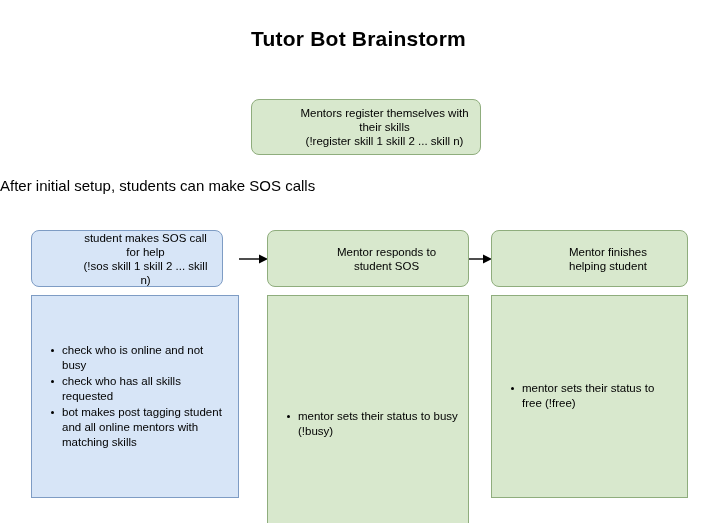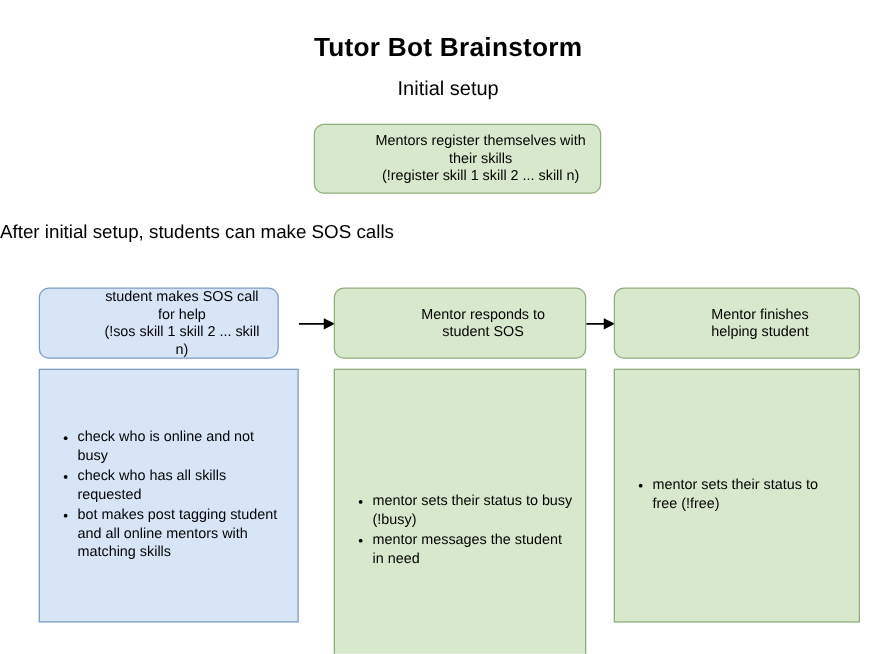--- a/index.html
+++ b/index.html
@@ -174,21 +174,20 @@
     left: 469px;
     width: 23px;
   }
 </style>
 </head>
 <body>
 
 <div class="canvas">
 
   <div class="title">Tutor Bot Brainstorm</div>
-  <div class="subtitle">Initial setup</div>
 
   <div class="node green rounded" id="box-register">
     <span class="node-text">Mentors register themselves with
 their skills
 (!register skill 1 skill 2 ... skill n)</span>
   </div>
 
   <div class="section-heading">After initial setup, students can make SOS calls</div>
 
   <div class="node blue rounded" id="box-sos-call">
@@ -220,21 +219,20 @@
     <ul>
       <li>check who is online and not busy</li>
       <li>check who has all skills requested</li>
       <li>bot makes post tagging student and all online mentors with matching skills</li>
     </ul>
   </div>
 
   <div class="panel green square" id="panel-mentor-busy">
     <ul>
       <li>mentor sets their status to busy (!busy)</li>
-      <li>mentor messages the student in need</li>
     </ul>
   </div>
 
   <div class="panel green square" id="panel-mentor-free">
     <ul>
       <li>mentor sets their status to free (!free)</li>
     </ul>
   </div>
 
 </div>

